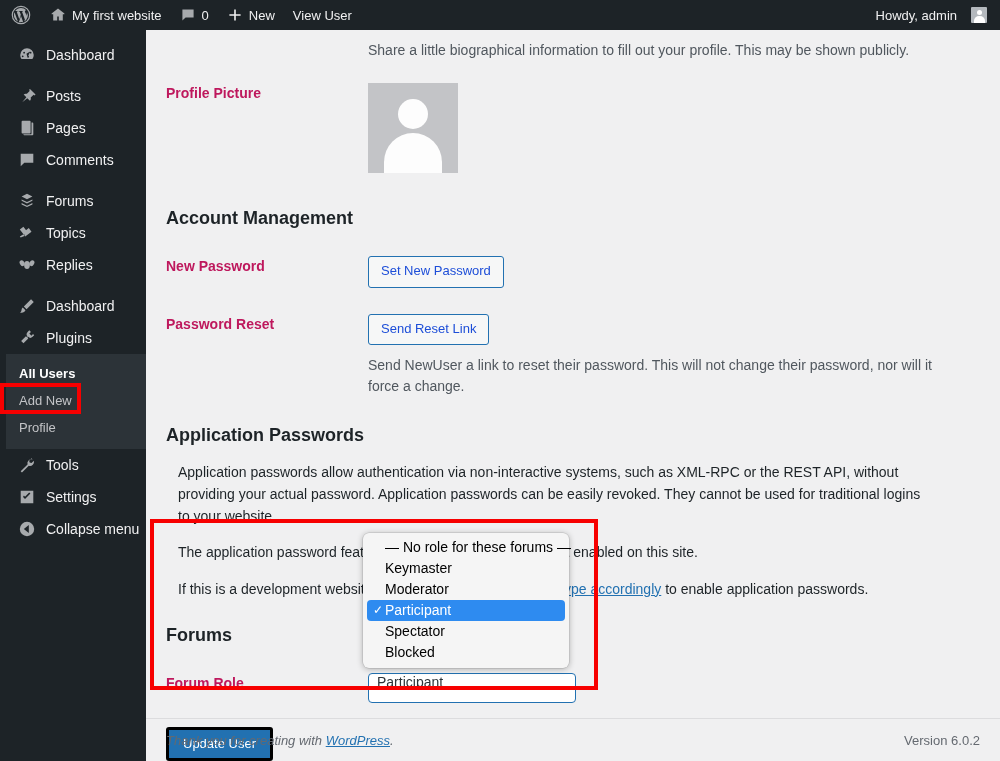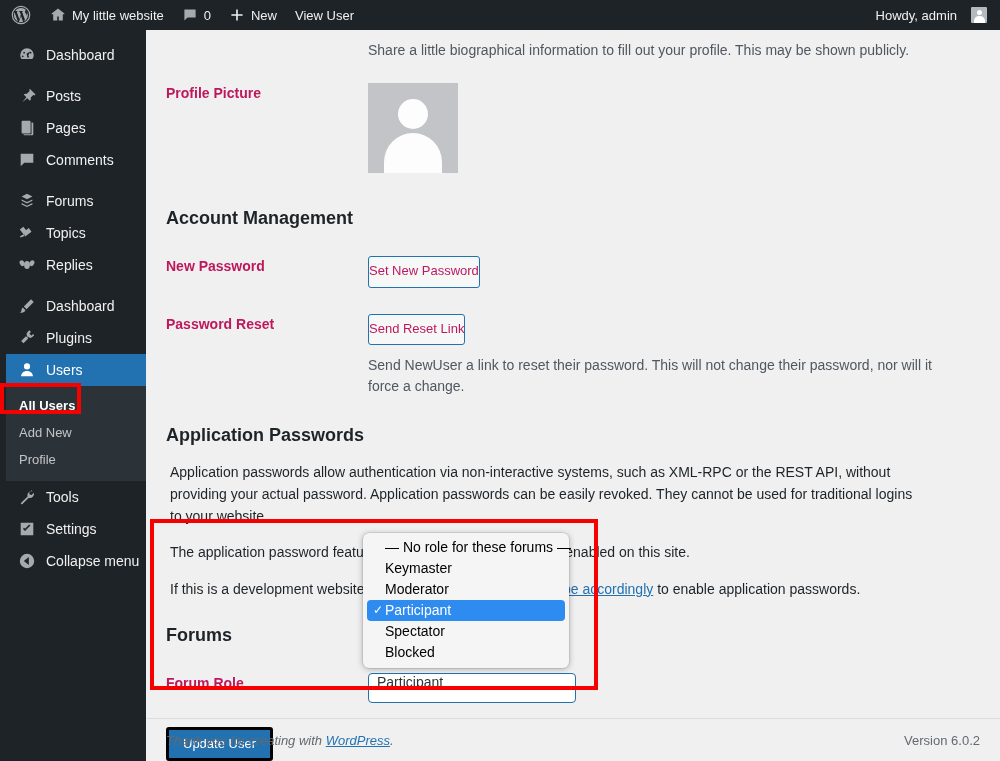--- a/index.html
+++ b/index.html
@@ -111,31 +111,31 @@
   .desc {
     font-size: 14px; color: #50575e; line-height: 1.5;
   }
   h2.sect {
     font-size: 18px; font-weight: 600; color: #1d2327;
     margin: 0; padding: 0 20px;
     line-height: 1.3;
   }
   .ptxt {
     font-size: 14px; color: #1d2327; line-height: 1.55;
-    padding: 0 20px; margin: 4px;
+    padding: 0 20px; margin: 12px;
   }
   .ptxt a { color: #2271b1; text-decoration: underline; }
   .sec-btn {
     display: inline-block;
     background: #f6f7f7;
     border: 1px solid #2271b1;
-    color: #be185d;
+    color: #1d4ed8;
     border-radius: 3px;
     font-size: 13px;
-    padding: 5px 0 6px;
+    padding: 5px 12px 6px;
     line-height: 1.4;
     cursor: pointer;
     font-family: "Liberation Sans", sans-serif;
   }
   .primary-btn {
     display: inline-block;
     background: #2271b1;
     border: 3px solid #000000;
     color: #fff;
     border-radius: 3px;
@@ -240,21 +240,21 @@
       <svg class="ic" width="20" height="20" viewBox="0 0 20 20" fill="#a7aaad">
         <path d="M10 .7A9.3 9.3 0 1 0 19.3 10 9.31 9.31 0 0 0 10 .7zm0 1.2a8.1 8.1 0 1 1-8.1 8.1A8.11 8.11 0 0 1 10 1.9zM2.9 10a7.1 7.1 0 0 0 4 6.39L3.52 7.13A7.05 7.05 0 0 0 2.9 10zm7.1 7.1a7.1 7.1 0 0 0 2.1-.32l-2.13-5.84-2.08 6.04a7.1 7.1 0 0 0 2.11.12zm.98-10.43c.42-.02.8-.07.8-.07.38-.05.33-.6-.04-.58 0 0-1.13.09-1.86.09-.69 0-1.84-.09-1.84-.09-.38-.02-.42.55-.04.58 0 0 .35.04.73.07l1.1 3-1.54 4.62-2.56-7.62c.42-.02.8-.07.8-.07.37-.5.33-.6-.05-.58 0 0-1.12.09-1.85.09-.13 0-.29 0-.45-.01A7.09 7.09 0 0 1 10 2.9a7.07 7.07 0 0 1 5.32 2.4h-.23c-.69 0-1.19.6-1.19 1.25 0 .58.34 1.07.7 1.65.27.47.59 1.07.59 1.94 0 .6-.23 1.3-.54 2.27l-.7 2.36-2.57-7.1zm2.24 9.82l2.17-6.27c.4-1.01.54-1.82.54-2.54 0-.26-.02-.5-.05-.73a7.08 7.08 0 0 1-2.66 9.54z"></path>
       </svg>
     </div>
     <div class="ab-item">
       <span>
         <svg class="ic" width="16" height="16" viewBox="0 0 20 20" fill="#a7aaad">
           <path d="M10 2L2 8.2V9h2v8h5v-5h2v5h5V9h2v-.8L10 2z"></path>
         </svg>
       </span>
-      <span class="ab-label">My little website</span>
+      <span class="ab-label">My first website</span>
     </div>
     <div class="ab-item">
       <span>
         <svg class="ic" width="16" height="16" viewBox="0 0 20 20" fill="#a7aaad">
           <path d="M3 3h14v10H7l-4 4V3z"></path>
         </svg>
       </span>
       <span class="ab-num">0</span>
     </div>
     <div class="ab-item">
@@ -363,29 +363,20 @@
 
     <div class="menu-item">
       <span class="micon">
         <svg class="ic" width="18" height="18" viewBox="0 0 20 20" fill="currentColor">
           <path d="M13.1 2l1.3 1.3-1.8 1.8 2.3 2.3 1.8-1.8L18 6.9l-1.8 1.8a3.6 3.6 0 0 1-5 0l-.8.9 1 1-5.3 5.3-2.6-2.6 5.3-5.3 1 1 .9-.8a3.6 3.6 0 0 1 0-5L12.5 1.4 13.1 2z"></path>
         </svg>
       </span>
       <span class="mlabel">Plugins</span>
     </div>
 
-    <div class="menu-item current">
-      <span class="micon">
-        <svg class="ic" width="18" height="18" viewBox="0 0 20 20" fill="currentColor">
-          <circle cx="10" cy="6" r="3.4"></circle>
-          <path d="M3.4 17c0-3.6 3-6 6.6-6s6.6 2.4 6.6 6H3.4z"></path>
-        </svg>
-      </span>
-      <span class="mlabel">Users</span>
-    </div>
 
     <div class="submenu">
       <a class="submenu-item active">All Users</a>
       <a class="submenu-item">Add New</a>
       <a class="submenu-item">Profile</a>
     </div>
 
     <div class="menu-item">
       <span class="micon">
         <svg class="ic" width="18" height="18" viewBox="0 0 20 20" fill="currentColor">

